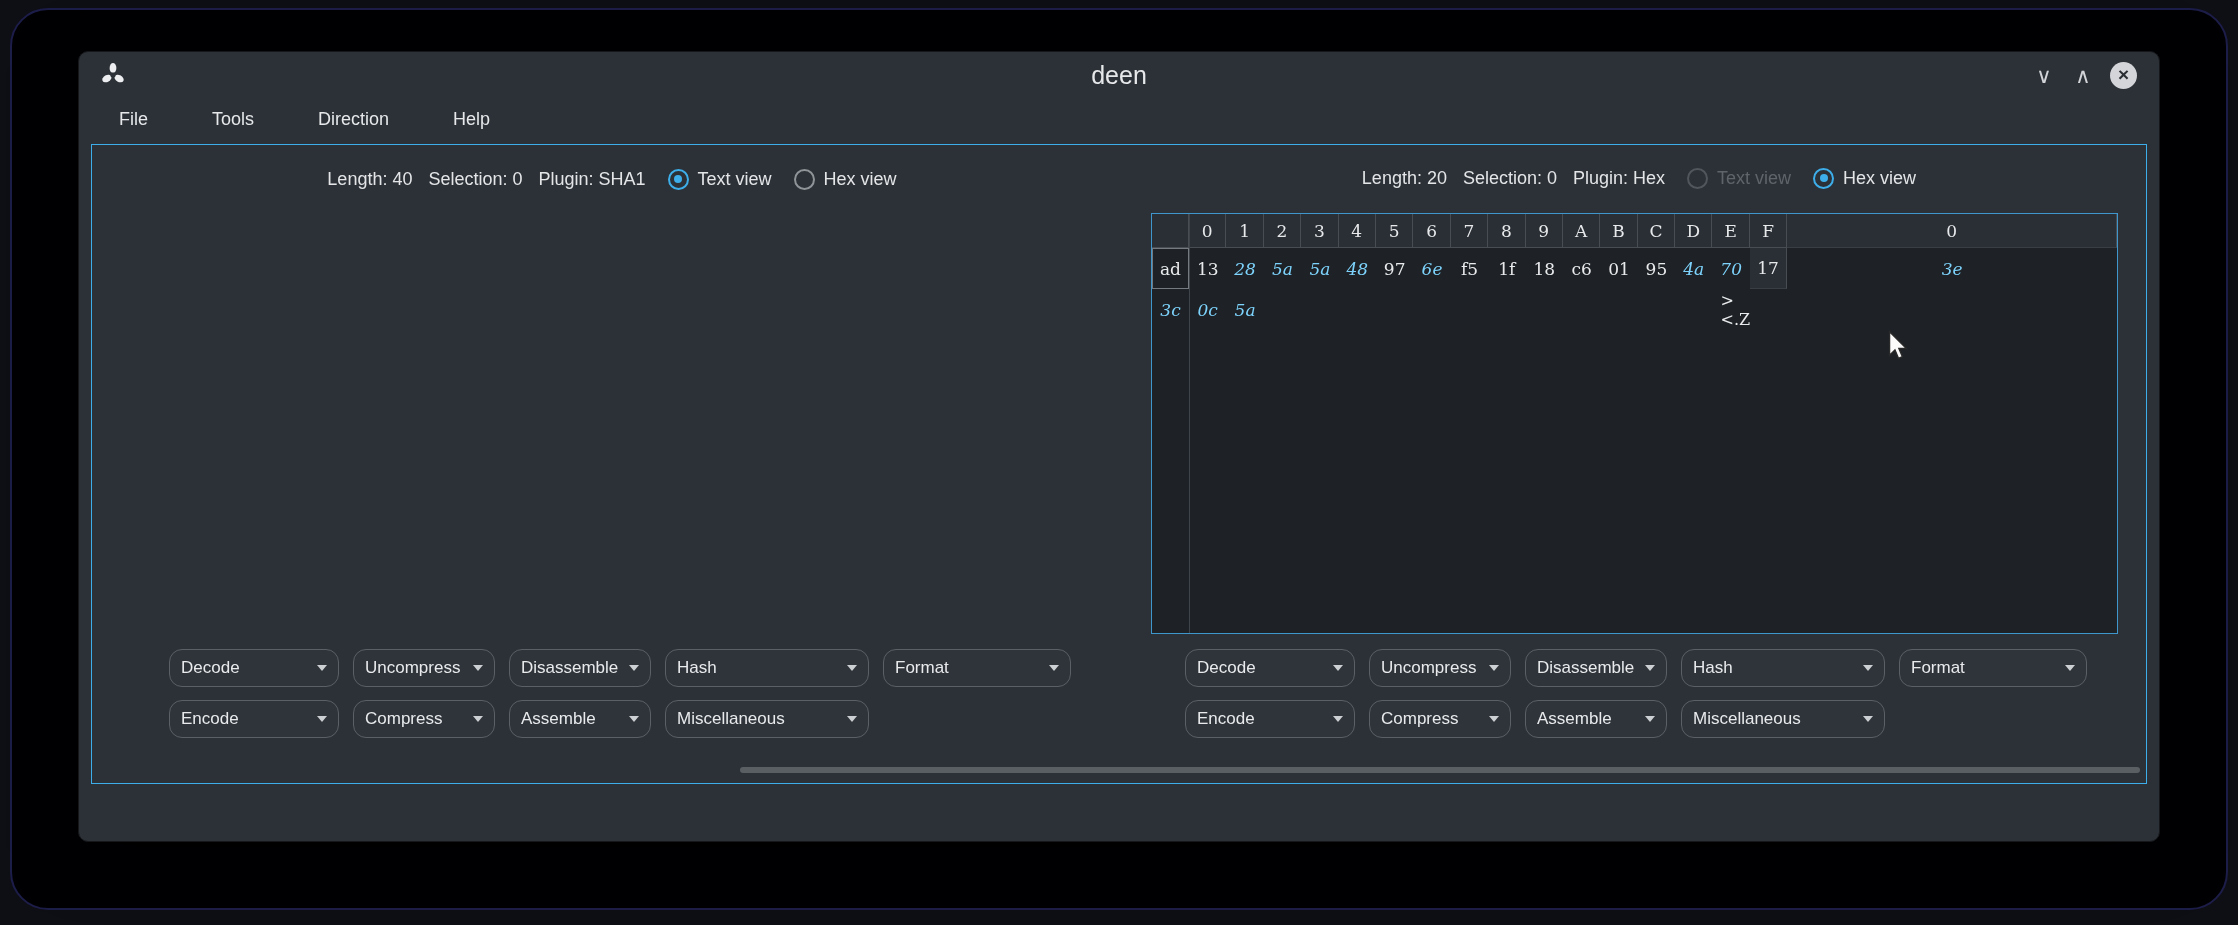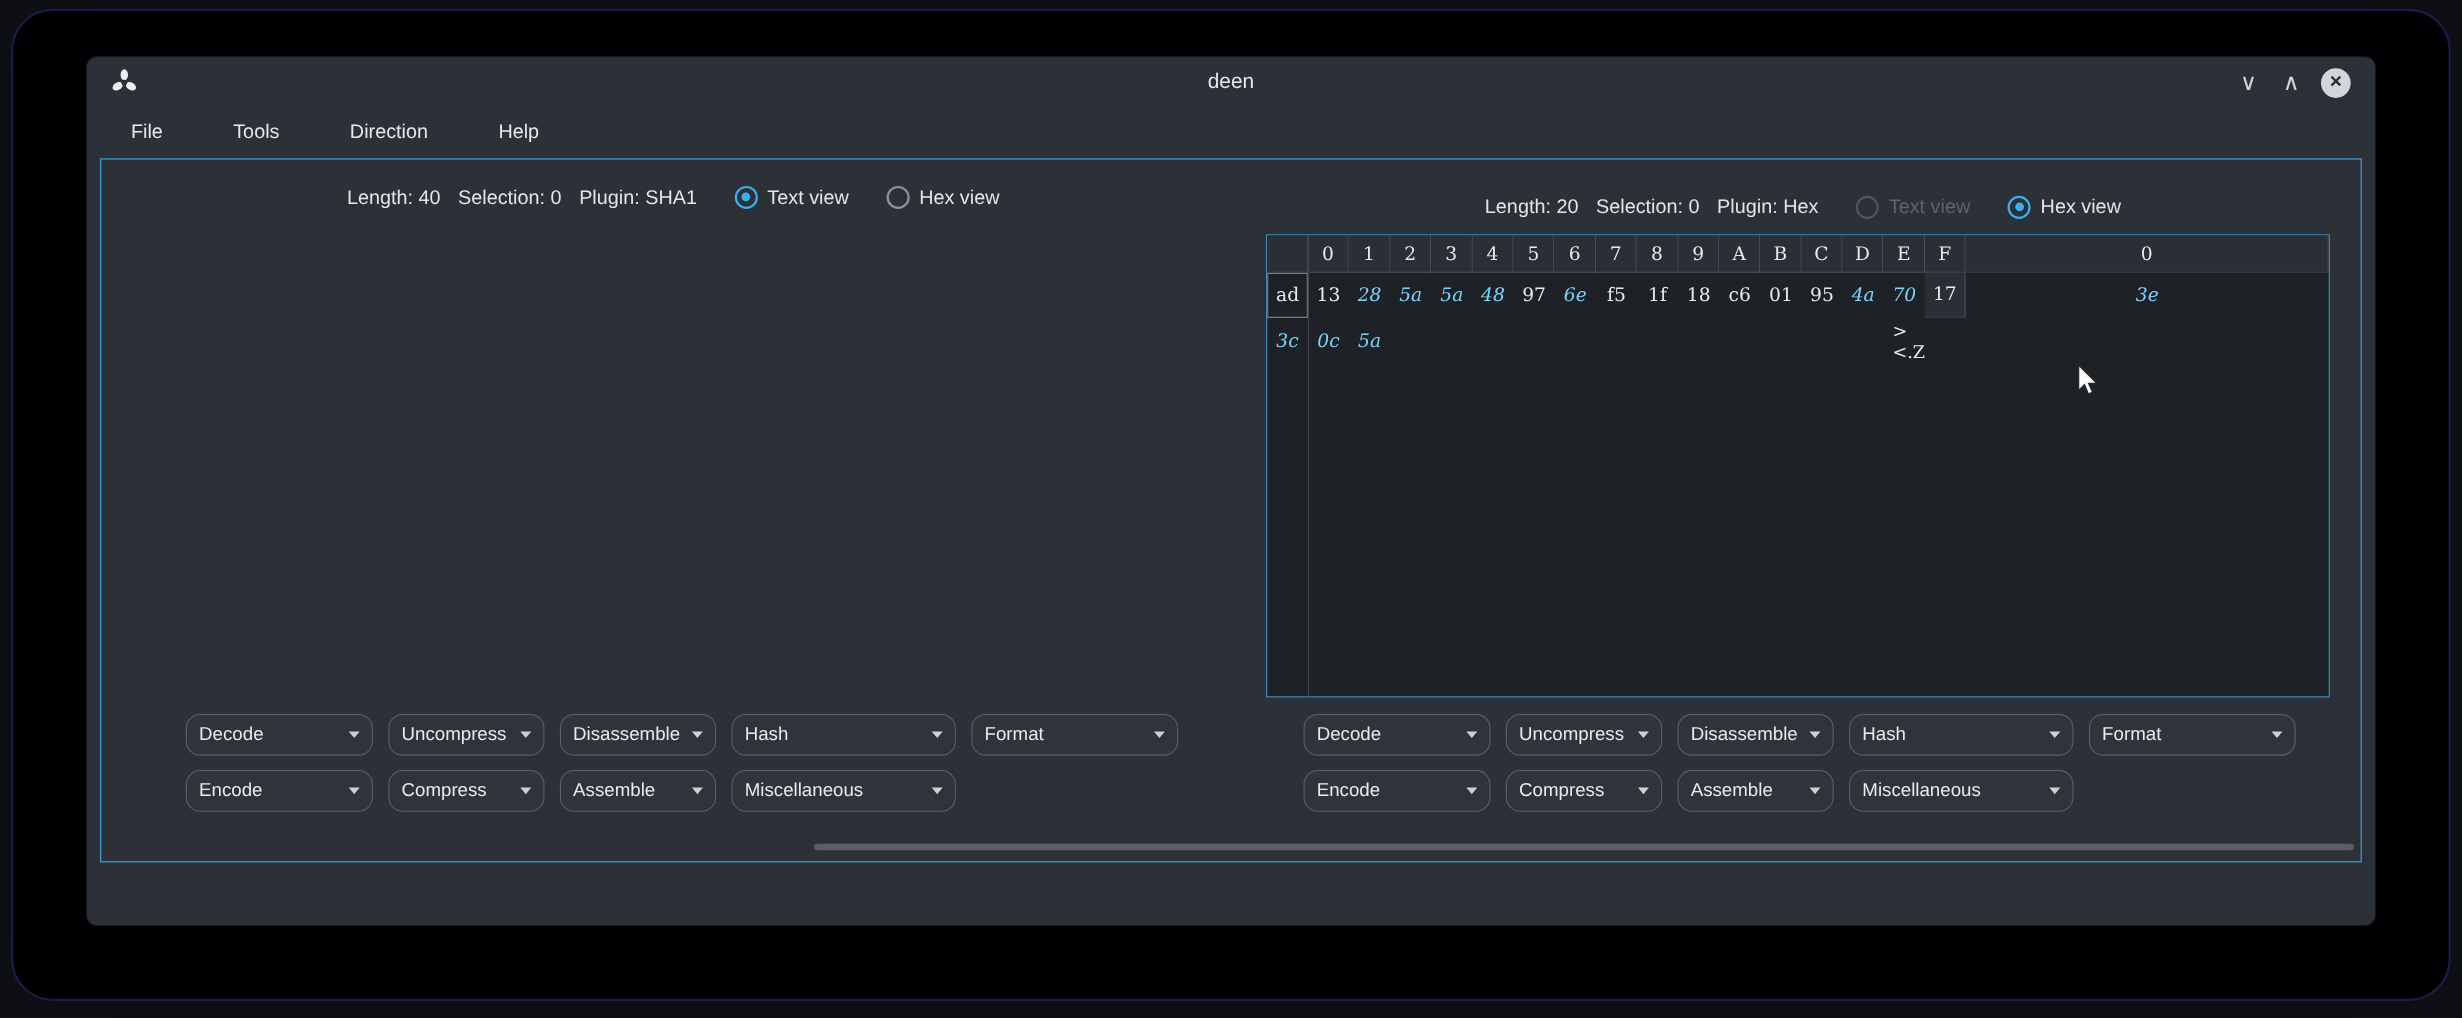--- a/index.html
+++ b/index.html
@@ -7,37 +7,37 @@
     font-family:"Liberation Sans",sans-serif;}
   .outer-frame{position:absolute;left:10px;top:8px;width:2218px;height:902px;
     border-radius:38px;background:#010104;border:2px solid #1d1d49;}
   .window{position:absolute;left:78px;top:51px;width:2082px;height:791px;
     background:#2c3137;border:1px solid #15171a;border-radius:10px;
     box-shadow:0 12px 60px rgba(0,0,0,.85);}
   
   .titlebar{position:relative;height:46px;}
   .app-icon{position:absolute;left:20px;top:9px;width:28px;height:28px;}
   .window-title{position:absolute;left:0;right:0;top:0;height:46px;line-height:46px;
-    text-align:center;font-size:19px;color:#e6e8ea;}
+    text-align:center;font-size:25px;color:#e6e8ea;}
   .win-controls{position:absolute;right:22px;top:0;height:46px;display:flex;
     align-items:center;gap:15px;z-index:2;}
   .win-glyph{font-size:21px;color:#d2d4d7;width:24px;text-align:center;line-height:1;}
   .close-btn{width:27px;height:27px;border-radius:50%;background:#d3d5d8;color:#2a2e33;
     font-size:19px;display:flex;align-items:center;justify-content:center;font-weight:bold;}
   
   .menubar{display:flex;height:42px;align-items:center;padding-left:24px;
     font-size:18px;color:#e6e8ea;gap:32px;}
   .menu-item{padding:6px 16px;border-radius:3px;}
   
   .content{position:absolute;left:12px;top:92px;width:2056px;height:640px;
     border:1px solid #3daee9;}
   .panel-header{position:absolute;height:52px;display:flex;align-items:center;
-    justify-content:center;gap:34px;font-size:18px;color:#e3e5e7;}
+    justify-content:center;gap:22px;font-size:18px;color:#e3e5e7;}
   .lp-header{left:0;top:8px;width:1040px;}
-  .rp-header{left:1040px;top:17px;width:1014px;}
+  .rp-header{left:1040px;top:7px;width:1014px;}
   .status-group{display:flex;gap:16px;}
   .radio-group{display:flex;align-items:center;gap:9px;}
   .radio{width:21px;height:21px;border-radius:50%;border:2px solid #8f9499;position:relative;flex:none;}
   .radio.selected{border-color:#3daee9;}
   .radio.selected::after{content:'';position:absolute;left:4.5px;top:4.5px;width:8px;height:8px;
     border-radius:50%;background:#3daee9;}
   .radio.disabled{border-color:#51565c;}
   .dim{color:#5f646a;}
   
   .editor{position:absolute;left:34px;top:60px;width:986px;height:429px;

